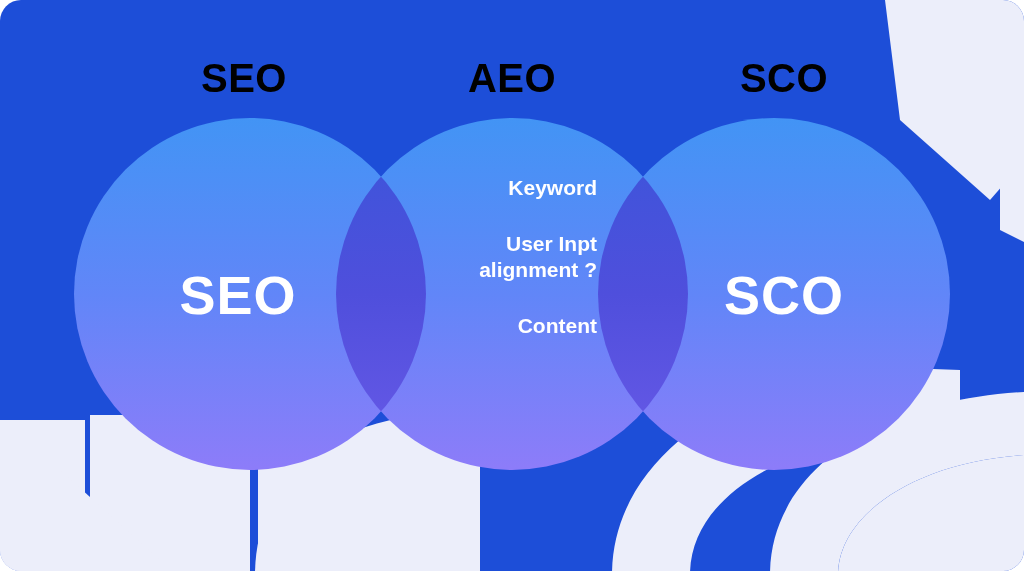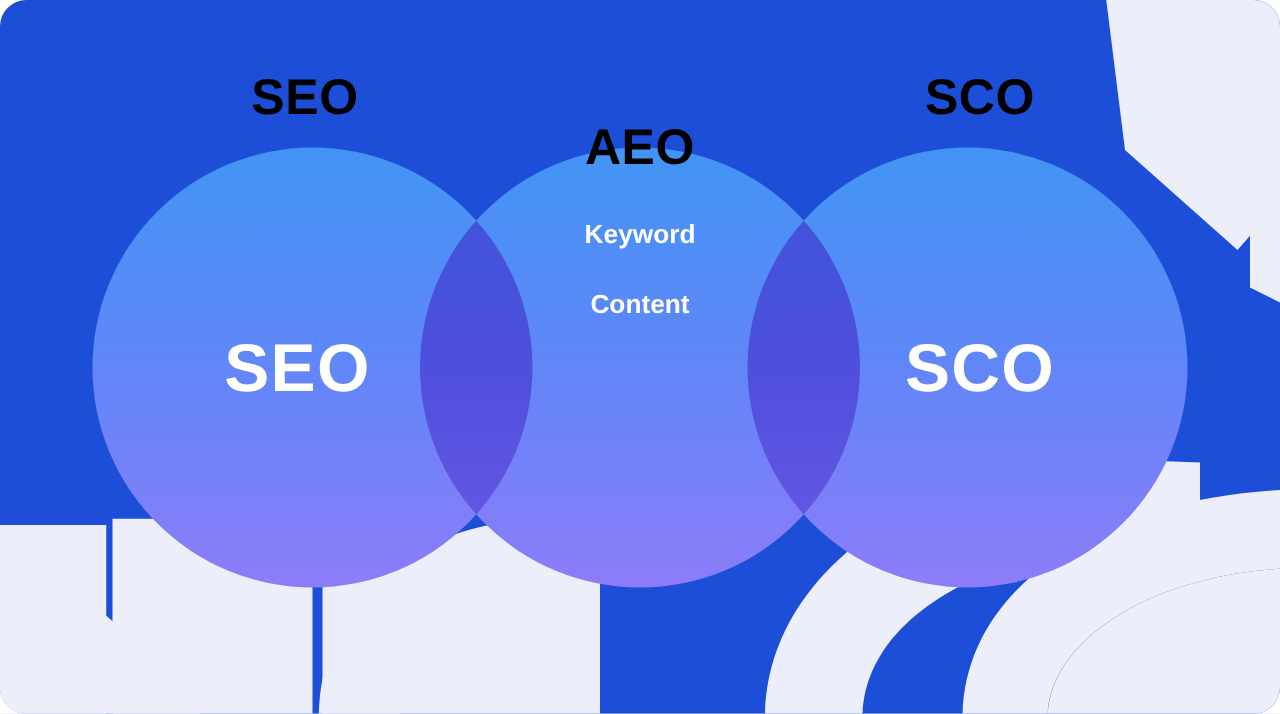--- a/index.html
+++ b/index.html
@@ -38,21 +38,21 @@
     font-size:40px;
     font-weight:bold;
     color:#000000;
     letter-spacing:0.5px;
     text-align:center;
     width:220px;
     line-height:46px;
     white-space:nowrap;
   }
   #hdr-seo { left:134px; }
-  #hdr-aeo { left:402px;margin-top:40px; }
+  #hdr-aeo { left:402px; }
   #hdr-sco { left:674px; }
 
   
   .circle-label {
     position:absolute;
     width:260px;
     text-align:center;
     font-size:54px;
     font-weight:bold;
     color:#ffffff;
@@ -63,21 +63,21 @@
   }
   #label-seo { left:108px; }
   #label-sco { left:654px; }
 
   
   #center-text {
     position:absolute;
     left:427px;
     top:175px;
     width:170px;
-    text-align:center;
+    text-align:right;
     color:#ffffff;
     font-size:21px;
     font-weight:bold;
     line-height:26px;
   }
   #center-text .blk { margin-bottom:30px; }
   #center-text .blk:last-child { margin-bottom:14px; }
   #center-text .blk .ln { display:block; white-space:nowrap; }
 </style>
 </head>
@@ -150,17 +150,21 @@
   <div class="hdr" id="hdr-sco">SCO</div>
 
   <div class="circle-label" id="label-seo">SEO</div>
   <div class="circle-label" id="label-sco">SCO</div>
 
   <div id="center-text">
     <div class="blk">
       <span class="ln">Keyword</span>
     </div>
     <div class="blk">
+      <span class="ln">User Inpt</span>
+      <span class="ln">alignment ?</span>
+    </div>
+    <div class="blk">
       <span class="ln">Content</span>
     </div>
   </div>
 
 </div>
 
 </body></html>

